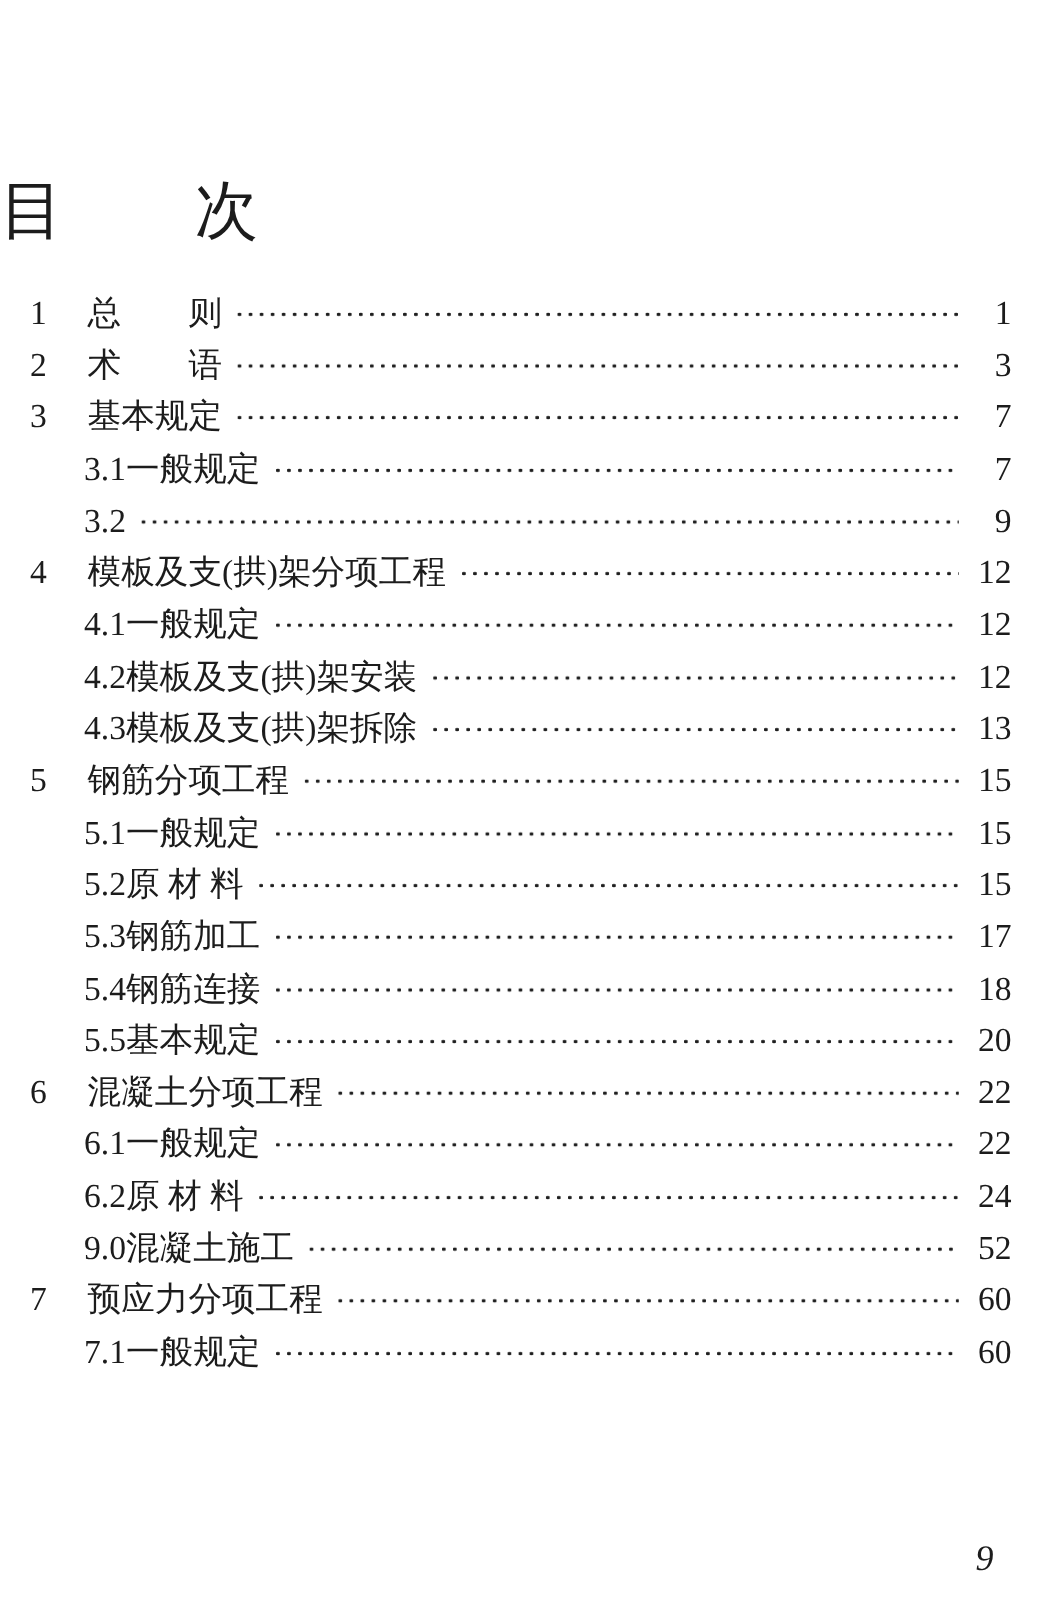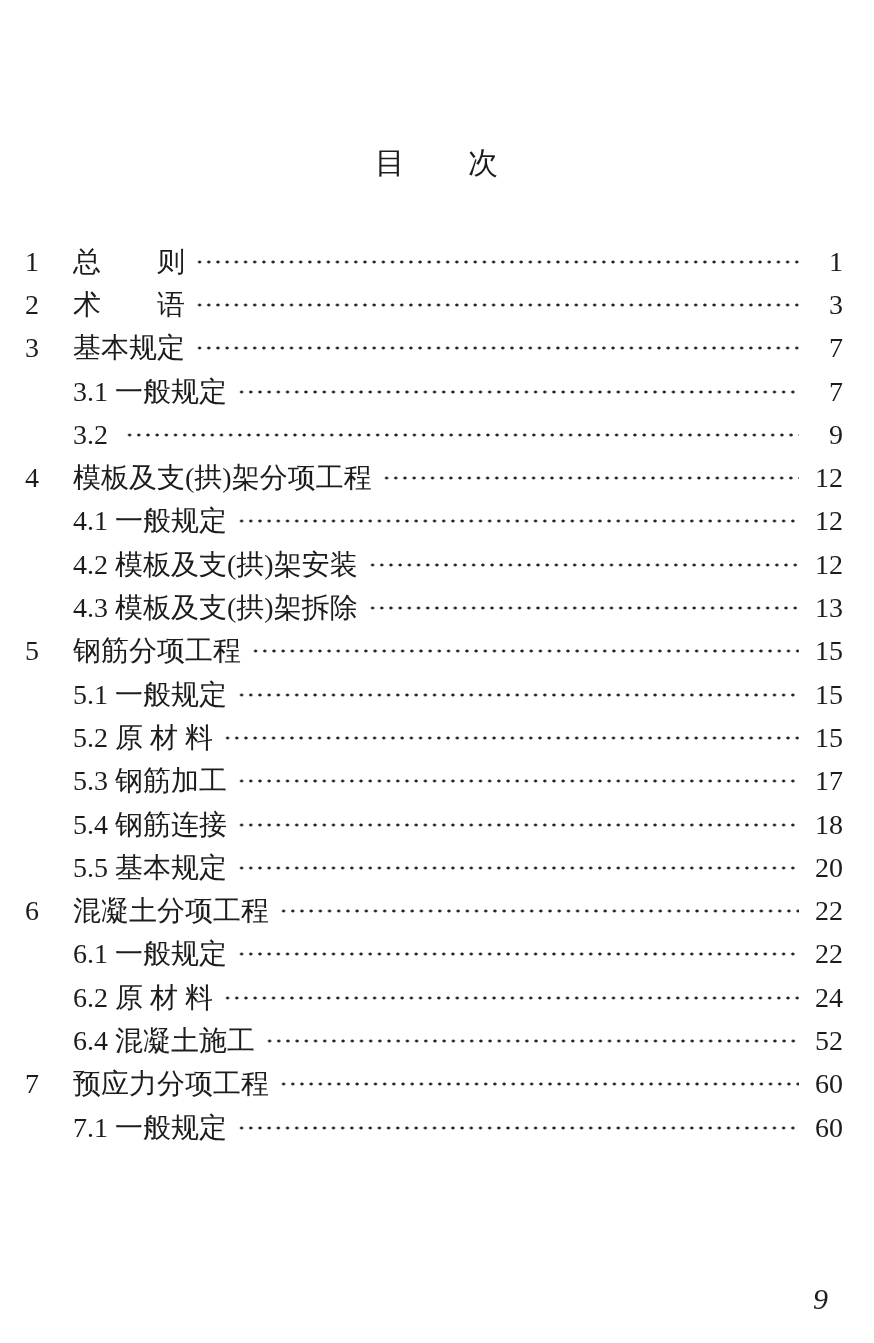--- a/index.html
+++ b/index.html
@@ -10,22 +10,22 @@
     background: #ffffff;
     overflow: hidden;
     font-family: "Liberation Serif", "DejaVu Serif", serif;
     color: #1c1c1c;
   }
   .doc-title {
     position: absolute;
     top: 146px;
     left: 0;
     width: 100%;
-    text-align: center;
-    font-size: 30px;
+    text-align: left;
+    font-size: 53px;
     line-height: 1.15;
     white-space: pre;
     letter-spacing: 1px;
   }
   .toc-list {
     position: absolute;
     top: 240px;
     left: 25px;
     width: 818px;
   }
@@ -35,22 +35,23 @@
     height: 43.3px;
     font-size: 28px;
     line-height: 1;
   }
   .toc-row .entry-num {
     flex: none;
     width: 48px;
     white-space: pre;
   }
   .toc-row.level-2 .entry-num {
-    margin-left: 48px;
+    margin-left: 38px;
     width: 42px;
+    text-align: right;
   }
   .toc-row .entry-label {
     flex: none;
     white-space: pre;
   }
   .toc-row .dot-leader {
     flex: 1 1 auto;
     height: 12px;
     margin: 0 8px 0 10px;
     background-image: radial-gradient(circle, #1f1f1f 1.35px, rgba(0,0,0,0) 1.7px);
@@ -201,21 +202,21 @@
 
   <div class="toc-row level-2">
     <span class="entry-num">6.2</span>
     <span class="entry-label">原 材 料</span>
     <span class="dot-leader"></span>
     <span class="entry-page">24</span>
   </div>
 
 
   <div class="toc-row level-2">
-    <span class="entry-num">6.4</span>
+    <span class="entry-num">9.0</span>
     <span class="entry-label">混凝土施工</span>
     <span class="dot-leader"></span>
     <span class="entry-page">52</span>
   </div>
 
   <div class="toc-row level-1">
     <span class="entry-num">7</span>
     <span class="entry-label">预应力分项工程</span>
     <span class="dot-leader"></span>
     <span class="entry-page">60</span>

